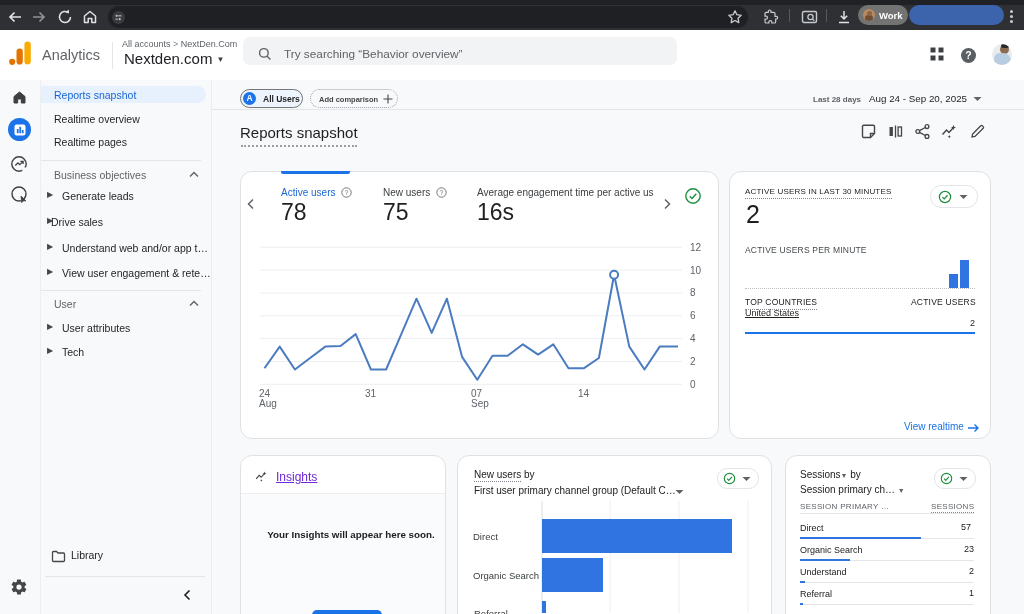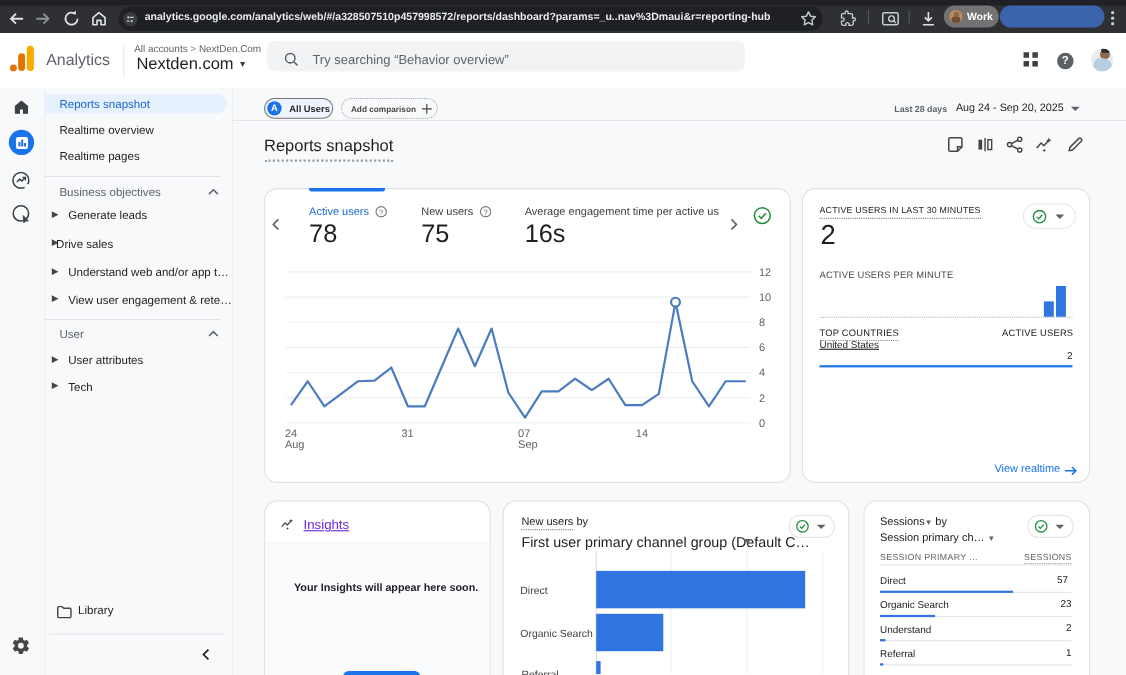--- a/index.html
+++ b/index.html
@@ -32,21 +32,20 @@
   </svg>
 
   <div class="abs" style="left:108px;top:6px;width:640px;height:22px;background:#1e2023;border-radius:11px;"></div>
   <svg class="abs" style="left:112px;top:10.5px;" width="13" height="13" viewBox="0 0 15 15">
     <circle cx="7.5" cy="7.5" r="7.5" fill="#393b3e"></circle>
     <circle cx="5.4" cy="5.6" r="1.2" fill="#c7cbd0"></circle>
         <path d="M7.2 5.6 H11" stroke="#c7cbd0" stroke-width="1.2"></path>
     <path d="M4 9.4 H6.6" stroke="#c7cbd0" stroke-width="1.2"></path>
         <circle cx="8.9" cy="9.4" r="1.2" fill="#c7cbd0"></circle>
   </svg>
-  <div class="abs" style="left:131.5px;top:10px;font-size:9.6px;letter-spacing:0;color:#e8eaed;font-weight:bold;white-space:nowrap;">analytics.google.com/analytics/web/#/a328507510p457998572/reports/dashboard?params=_u..nav%3Dmaui&amp;r=reporting-hub</div>
   <svg class="abs" style="left:727px;top:9px;" width="16" height="16" viewBox="0 0 16 16">
     <path d="M8 1.8 L9.9 5.7 L14.2 6.3 L11.1 9.3 L11.8 13.6 L8 11.5 L4.2 13.6 L4.9 9.3 L1.8 6.3 L6.1 5.7 Z" fill="none" stroke="#c7cbd0" stroke-width="1.3" stroke-linejoin="round"></path>
   </svg>
 
   <svg class="abs" style="left:763px;top:9px;" width="16" height="16" viewBox="0 0 24 24">
     <path d="M20 11h-2V7a2 2 0 0 0-2-2h-4V3.5a2 2 0 1 0-4 0V5H5a2 2 0 0 0-2 2v3.8h1.5a2.2 2.2 0 1 1 0 4.4H3V19a2 2 0 0 0 2 2h3.8v-1.5a2.2 2.2 0 1 1 4.4 0V21H17a2 2 0 0 0 2-2v-4h1a2 2 0 1 0 0-4z" fill="none" stroke="#c7cbd0" stroke-width="1.8"></path>
   </svg>
   <div class="abs" style="left:789px;top:9px;width:1px;height:13px;background:#55585c;"></div>
   <svg class="abs" style="left:801px;top:9px;" width="17" height="16" viewBox="0 0 17 16">
     <rect x="1.5" y="2.5" width="14" height="11" rx="1.5" fill="none" stroke="#c7cbd0" stroke-width="1.4"></rect>
@@ -313,21 +312,21 @@
   <path d="M12.5 2 L13.2 3.8 L15 4.5 L13.2 5.2 L12.5 7 L11.8 5.2 L10 4.5 L11.8 3.8 Z" fill="#444746"></path>
   <path d="M8.3 12 L8.8 13.2 L10 13.7 L8.8 14.2 L8.3 15.4 L7.8 14.2 L6.6 13.7 L7.8 13.2 Z" fill="#444746"></path>
 </svg>
 <div class="abs" style="left:276px;top:470px;font-size:12px;color:#6d28d9;text-decoration:underline;">Insights</div>
 <div class="abs" style="left:251px;top:528.5px;width:200px;text-align:center;font-size:9.8px;font-weight:bold;color:#202124;white-space:nowrap;">Your Insights will appear here soon.</div>
 <div class="abs" style="left:312px;top:610px;width:70px;height:10px;background:#1a73e8;border-radius:13px;"></div>
 
 <div class="card" style="left:457px;top:455px;width:315px;height:175px;"></div>
 <div class="abs" style="left:474px;top:469px;font-size:10px;color:#202124;border-bottom:1px dotted #80868b;padding-bottom:1px;">New users</div>
 <div class="abs" style="left:524px;top:469px;font-size:10px;color:#202124;">by</div>
-<div class="abs" style="left:474px;top:484.5px;font-size:13px;color:#202124;">First user primary channel group (Default C…</div>
+<div class="abs" style="left:474px;top:484.5px;font-size:10px;color:#202124;">First user primary channel group (Default C…</div>
 <svg class="abs" style="left:675px;top:489px;" width="9" height="6" viewBox="0 0 9 6">
       <path d="M0.5 1 L4.5 5 L8.5 1 Z" fill="#5f6368"></path>
     </svg>
 <div class="pillcheck" style="left:717px;top:468px;width:40px;height:19px;border-radius:10px;">
   <svg class="abs" style="left:5px;top:2.5px;" width="13" height="13" viewBox="0 0 18 18">
     <circle cx="9" cy="9" r="7.2" fill="none" stroke="#1e8e3e" stroke-width="1.6"></circle>
     <path d="M5.7 9.2 L8 11.5 L12.3 6.8" fill="none" stroke="#1e8e3e" stroke-width="1.6"></path>
   </svg>
   <svg class="abs" style="left:24px;top:7px;" width="9" height="6" viewBox="0 0 9 6">
         <path d="M0.5 1 L4.5 5 L8.5 1 Z" fill="#5f6368"></path>

